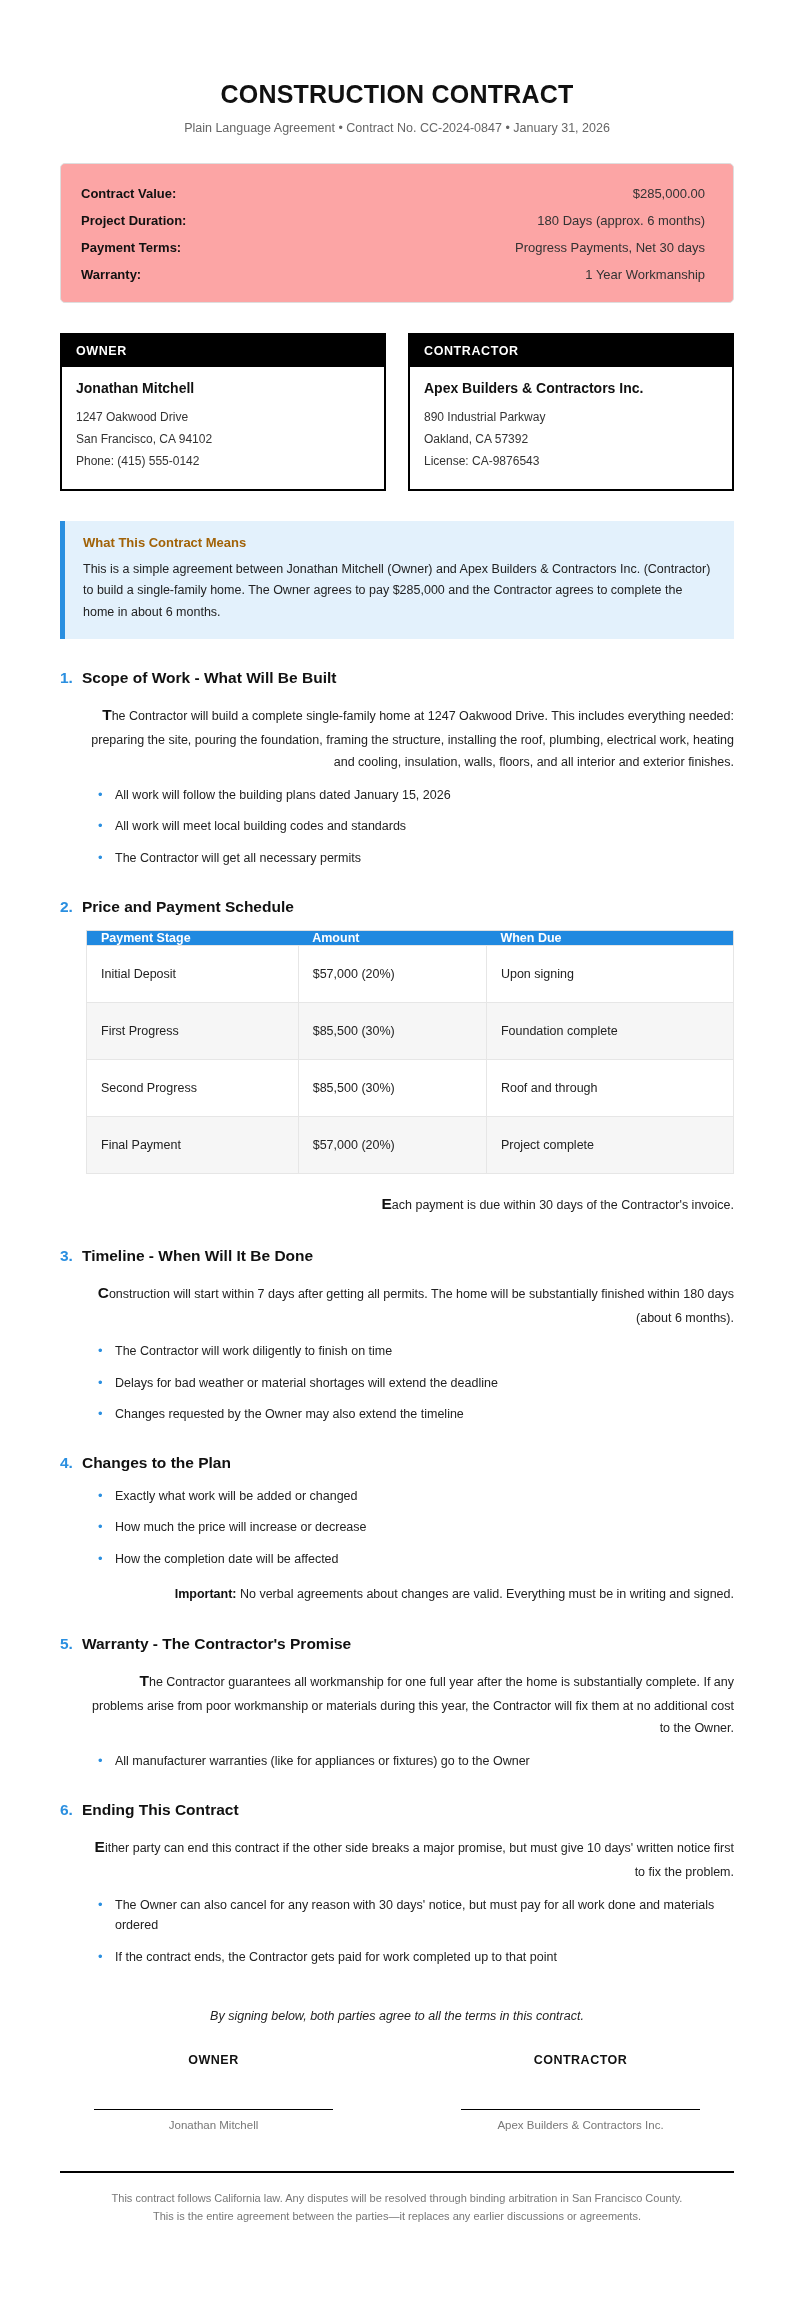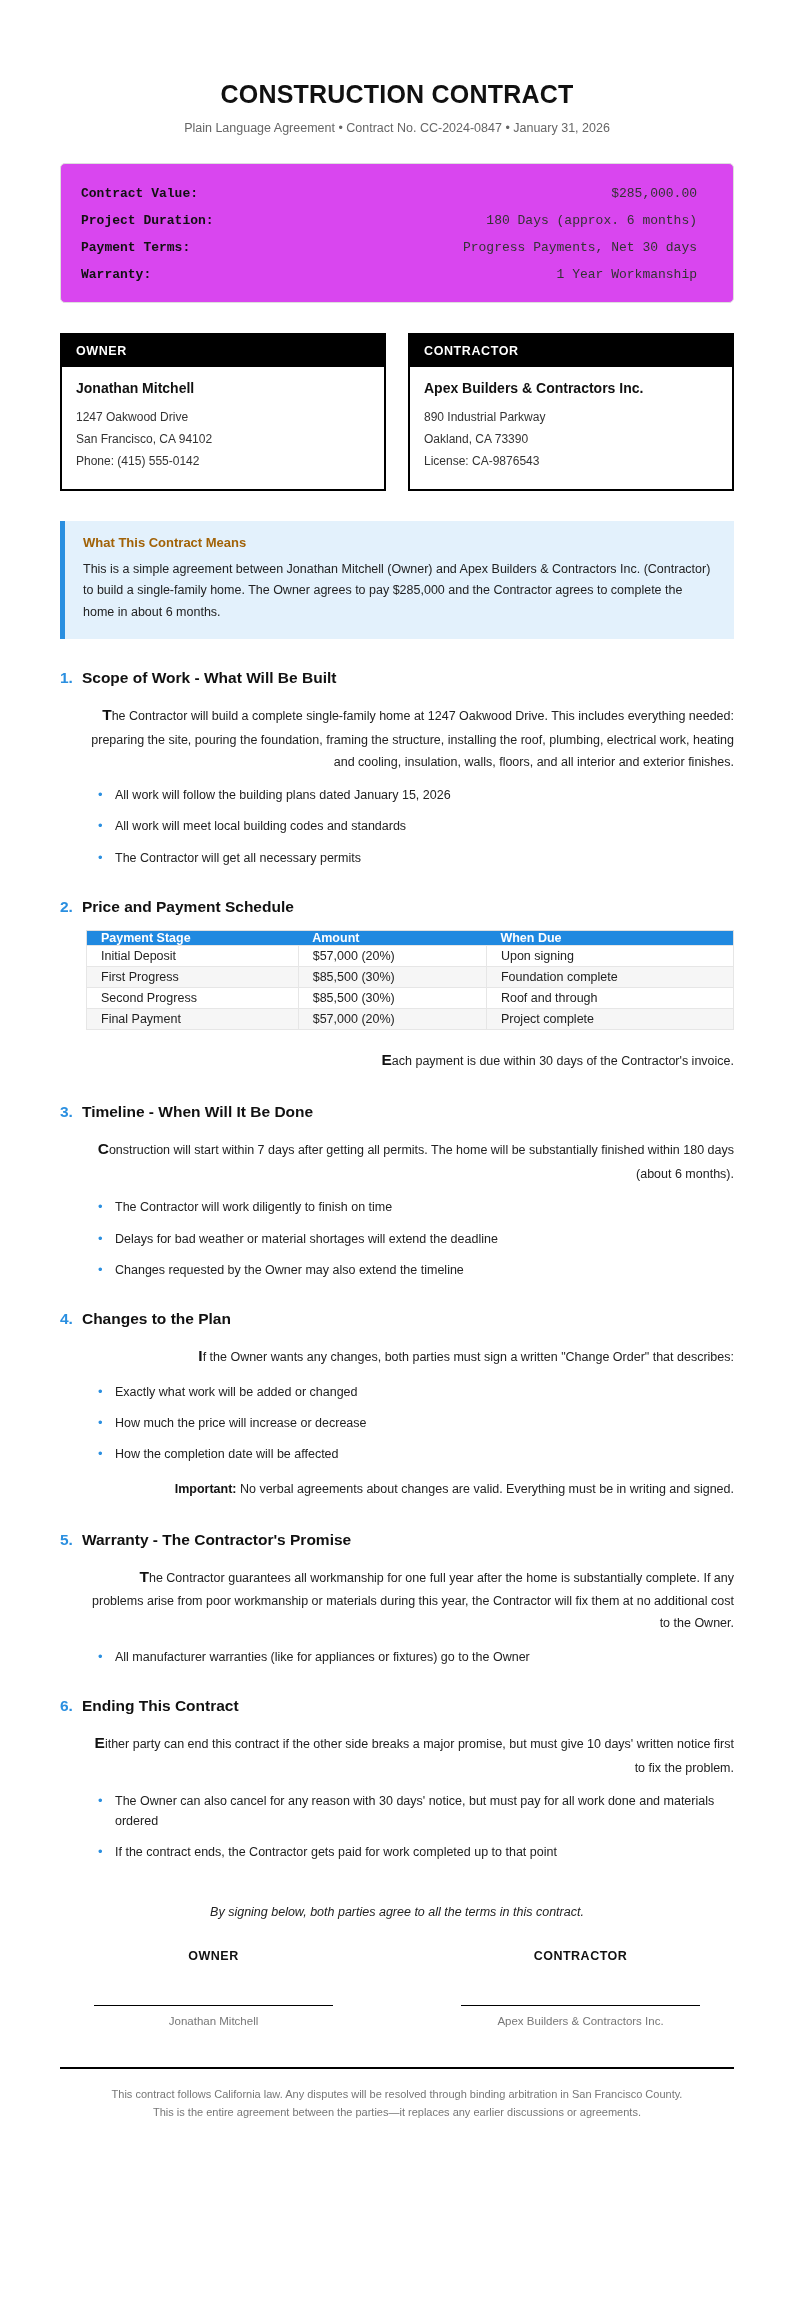--- a/index.html
+++ b/index.html
@@ -30,25 +30,24 @@
   }
   .doc-subtitle {
     font-size: 12.5px;
     color: #666666;
     margin: 0;
   }
 
   
   .summary-box {
     margin-top: 28px;
-    background: #d946ef;
+    background: #fca5a5;
     border: 1px solid #dedede;
     border-radius: 5px;
-    padding: 16px 36px 14px 20px;
-    font-family: Liberation Mono, monospace;
+    padding: 16px 28px 14px 20px;
   }
   .summary-row {
     display: flex;
     justify-content: space-between;
     align-items: baseline;
     padding: 6px 0;
     font-size: 13px;
   }
   .summary-label { font-weight: bold; color: #111111; }
   .summary-value { color: #333333; text-align: right; }
@@ -165,21 +164,21 @@
   .pay-table thead th {
     background: #2089e0;
     color: #ffffff;
     font-weight: bold;
     text-align: left;
     padding: 0 14px;
     font-size: 12.5px;
     border: none;
   }
   .pay-table tbody td {
-    padding: 3px 14px;
+    padding: 21px 14px;
     border: 1px solid #e6e6e6;
     color: #222222;
   }
   .pay-table tbody tr:nth-child(even) { background: #f6f6f6; }
   .pay-table tbody tr:nth-child(odd) { background: #ffffff; }
   .table-note { margin-top: 16px; }
 
   
   .sign-block { margin-top: 42px; }
   .sign-intro {
@@ -265,21 +264,21 @@
         <div class="party-line">1247 Oakwood Drive</div>
         <div class="party-line">San Francisco, CA 94102</div>
         <div class="party-line">Phone: (415) 555-0142</div>
       </div>
     </div>
     <div class="party-card">
       <div class="party-head">CONTRACTOR</div>
       <div class="party-body">
         <div class="party-name">Apex Builders &amp; Contractors Inc.</div>
         <div class="party-line">890 Industrial Parkway</div>
-        <div class="party-line">Oakland, CA 73390</div>
+        <div class="party-line">Oakland, CA 57392</div>
         <div class="party-line">License: CA-9876543</div>
       </div>
     </div>
   </div>
 
   <div class="callout">
     <div class="callout-title">What This Contract Means</div>
     <div class="callout-text">This is a simple agreement between Jonathan Mitchell (Owner) and Apex Builders &amp; Contractors Inc. (Contractor) to build a single-family home. The Owner agrees to pay $285,000 and the Contractor agrees to complete the home in about 6 months.</div>
   </div>
 
@@ -353,21 +352,20 @@
       </ul>
     </div>
   </div>
 
   <div class="section">
     <div class="section-heading">
       <span class="section-num">4.</span>
       <span>Changes to the Plan</span>
     </div>
     <div class="section-body">
-      <p class="para"><span class="dropcap">I</span><span>f the Owner wants any changes, both parties must sign a written "Change Order" that describes:</span></p>
       <ul class="bullets">
         <li>Exactly what work will be added or changed</li>
         <li>How much the price will increase or decrease</li>
         <li>How the completion date will be affected</li>
       </ul>
       <p class="para" style="margin-top:14px;"><span class="strong">Important:</span><span> No verbal agreements about changes are valid. Everything must be in writing and signed.</span></p>
     </div>
   </div>
 
   <div class="section">

